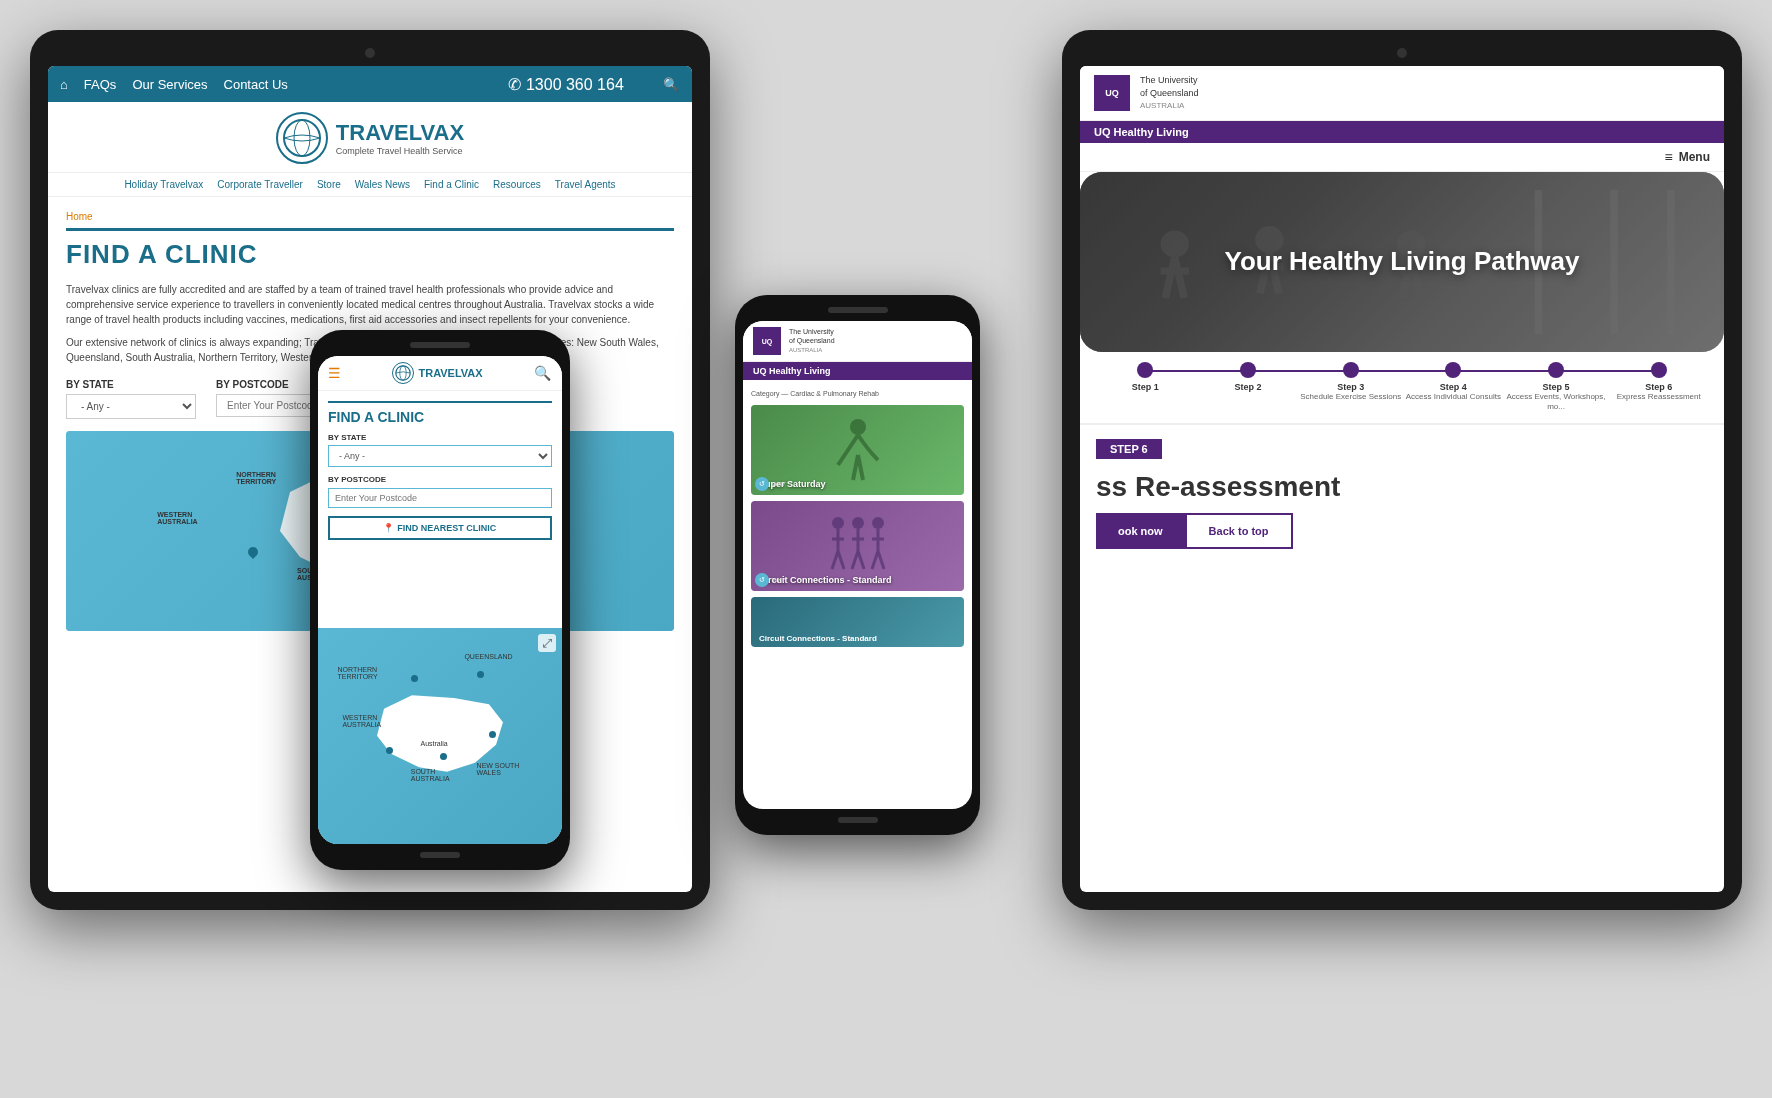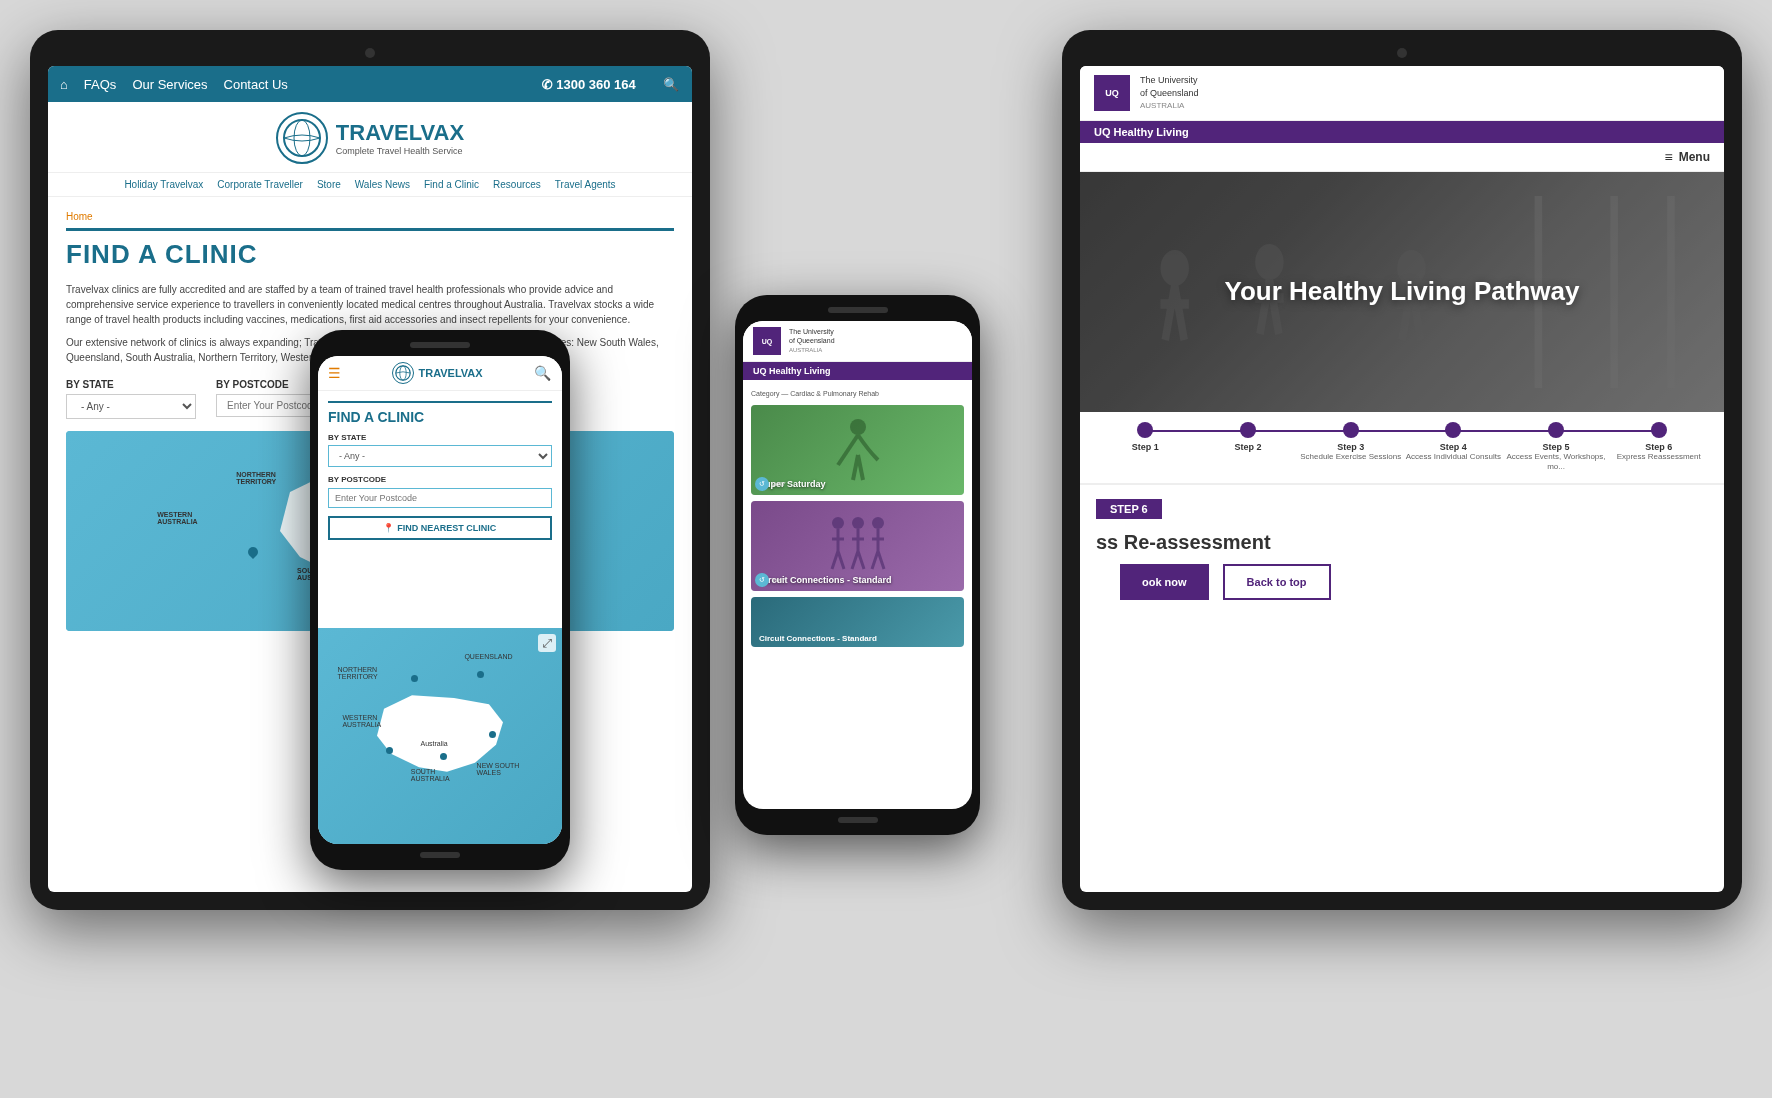--- a/index.html
+++ b/index.html
@@ -58,21 +58,21 @@
       display: flex;
       align-items: center;
       padding: 0 12px;
       height: 36px;
       gap: 16px;
       font-size: 11px;
       color: #fff;
     }
     .tv-topbar .home-icon { font-size: 13px; }
     .tv-topbar a { color: #fff; text-decoration: none; font-size: 13px; }
-    .tv-topbar .phone { margin-left: auto; margin-right: 12px; font-size: 13px; font-weight: bold; }
+    .tv-topbar .phone { margin-left: auto; margin-right: 24px; font-size: 16px; }
     .tv-topbar .search-icon { font-size: 13px; }
 
     .tv-logo-bar {
       display: flex;
       align-items: center;
       justify-content: center;
       padding: 10px 0 8px;
       border-bottom: 1px solid #eee;
     }
     .tv-logo-circle {
@@ -433,25 +433,26 @@
     .uq-tab-name { font-size: 9px; color: #333; line-height: 1.4; }
     .uq-tab-purple-bar {
       background: #51247a;
       color: #fff;
       font-size: 11px;
       font-weight: bold;
       padding: 5px 14px;
     }
 
     .uq-hero {
-      height: 240px;
+      height: 180px;
       background: linear-gradient(135deg, #555 0%, #888 100%);
       position: relative;
       overflow: hidden;
       flex-shrink: 0;
+      border-radius: 22px;
     }
     .uq-hero-overlay {
       position: absolute;
       inset: 0;
       background: rgba(0,0,0,0.35);
       display: flex;
       align-items: center;
       justify-content: center;
     }
     .uq-hero-title {
@@ -516,35 +517,33 @@
     .step-badge {
       background: #51247a;
       color: #fff;
       font-size: 11px;
       font-weight: bold;
       padding: 4px 14px;
       display: inline-block;
       margin-bottom: 12px;
     }
     .step-detail-title {
-      font-size: 20px;
+      font-size: 28px;
       font-weight: bold;
       color: #333;
       margin-bottom: 10px;
     }
     .step-detail-text {
       font-size: 11px;
       color: #555;
       line-height: 1.6;
       margin-bottom: 20px;
     }
     .step-actions {
       display: flex;
-      gap: 14px;
-      margin-left: 24px;
     }
     .btn-book {
       background: #51247a;
       color: #fff;
       border: none;
       padding: 10px 22px;
       font-size: 11px;
       font-weight: bold;
       cursor: pointer;
     }

